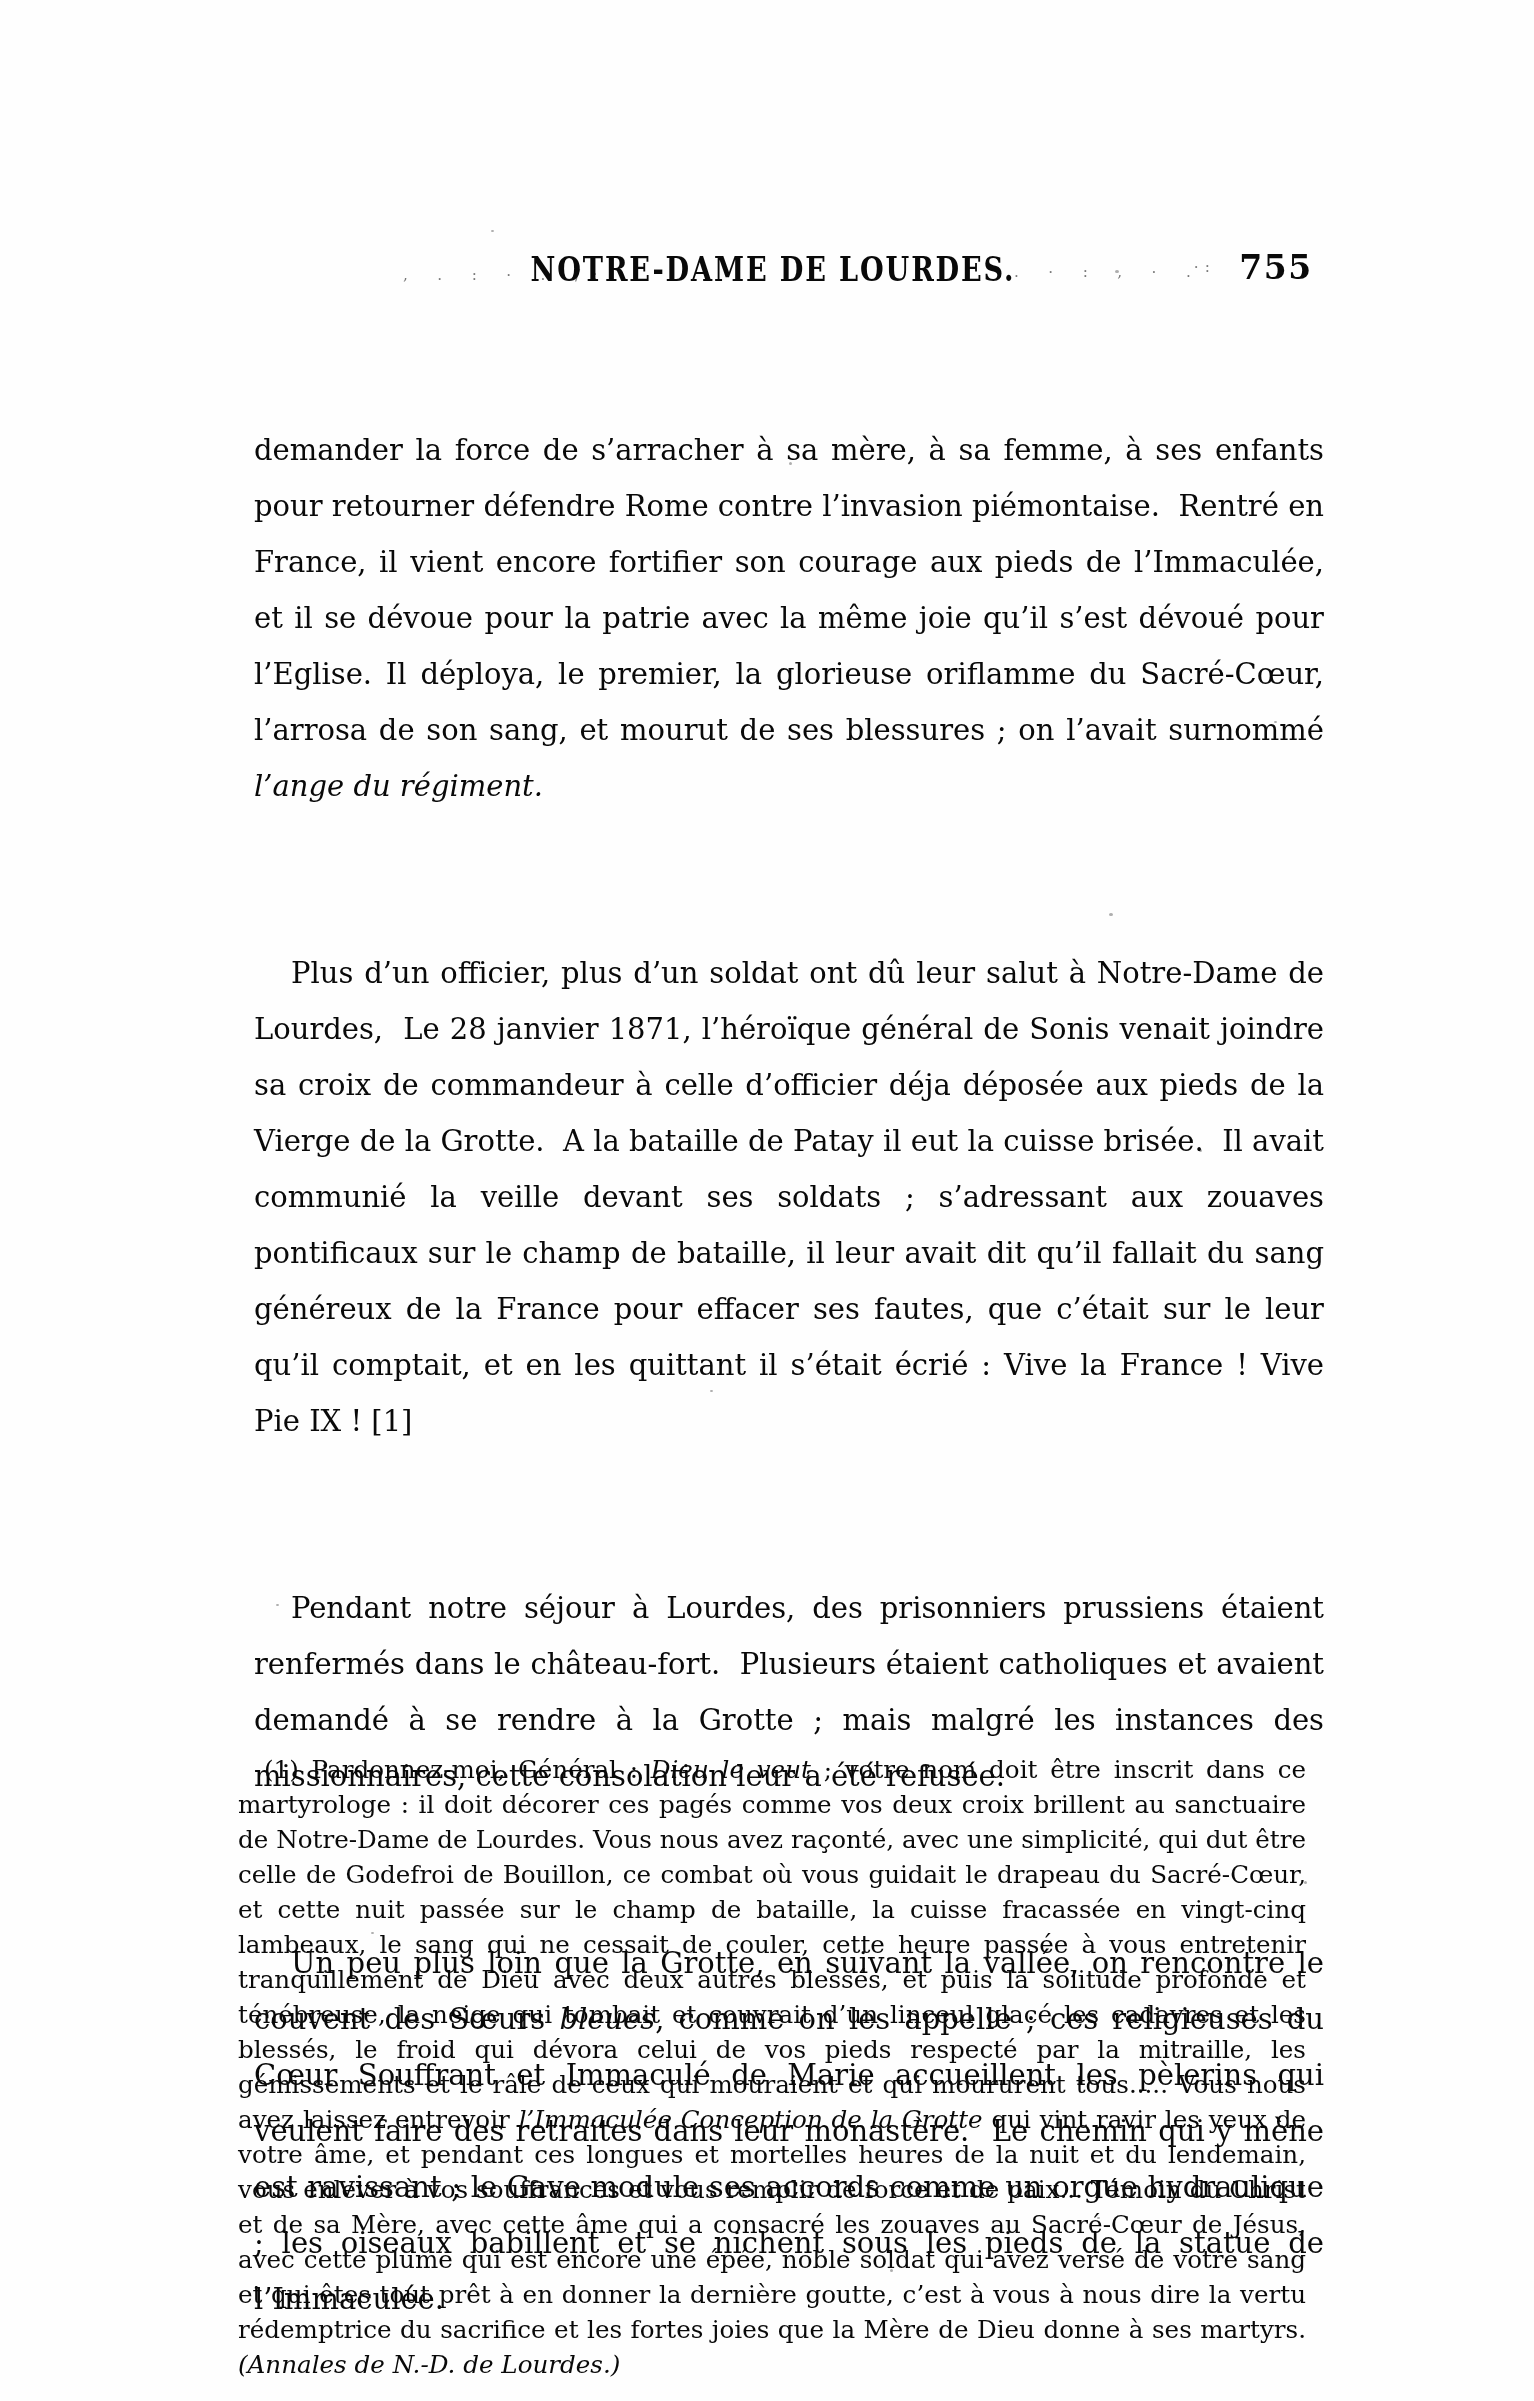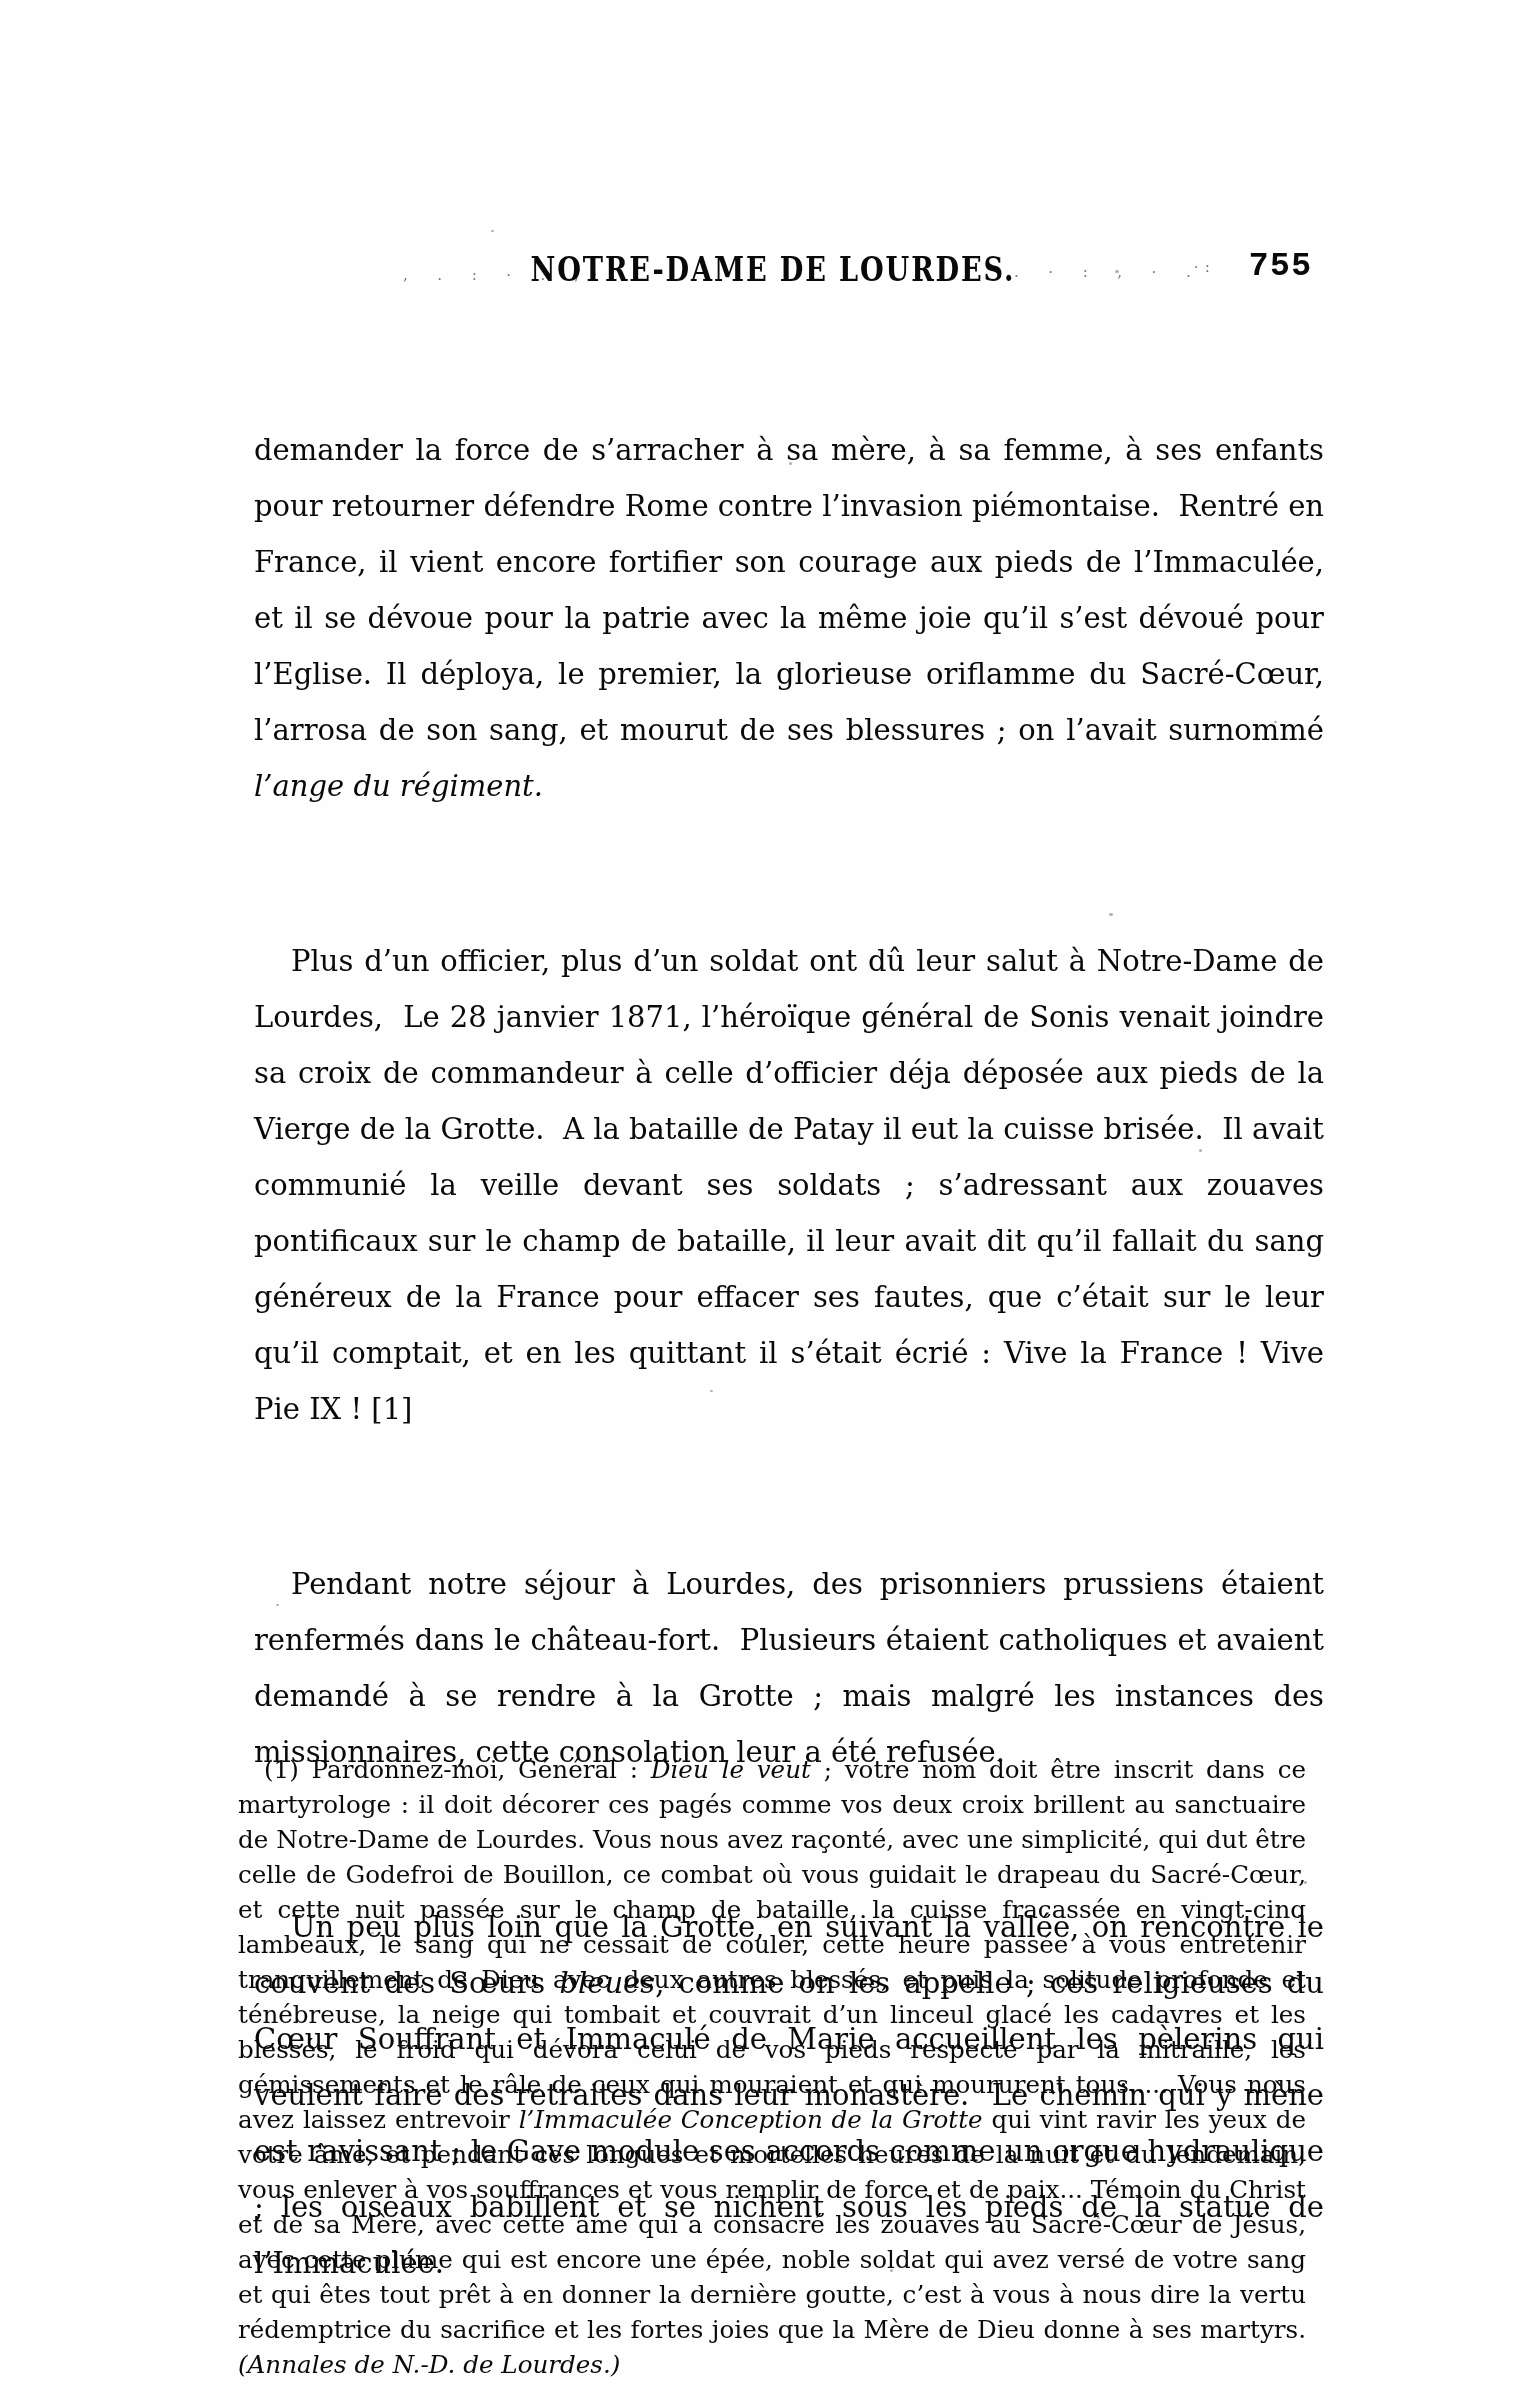--- a/index.html
+++ b/index.html
@@ -36,21 +36,20 @@
     letter-spacing: 2.3px;
     white-space: nowrap;
   }
   .page-number {
     position: absolute;
     right: -4.6px;
     top: -1.5px;
     font-size: 33px;
     font-weight: 700;
     letter-spacing: 1.5px;
-    font-family: Liberation Mono, monospace;
   }
   .noise {
     position: absolute;
     font-size: 15.3px;
     letter-spacing: 12.3px;
     opacity: 0.55;
     white-space: nowrap;
   }
   .noise-left  { left: 165px; top: 17px; }
   .noise-right { left: 776px; top: 14px; }
@@ -64,21 +63,21 @@
     width: 1070px;
     font-size: 29px;
     line-height: 56px;
     text-align: justify;
     white-space: pre-wrap;
   }
   .body-text p {
     margin: 0;
   }
   .body-text p + p {
-    margin-top: 7px;
+    margin-top: 19px;
   }
   .body-text p.indent {
     text-indent: 37px;
   }
   em { font-style: italic; }
 
   
   .footnote {
     position: absolute;
     top: 1682px;

